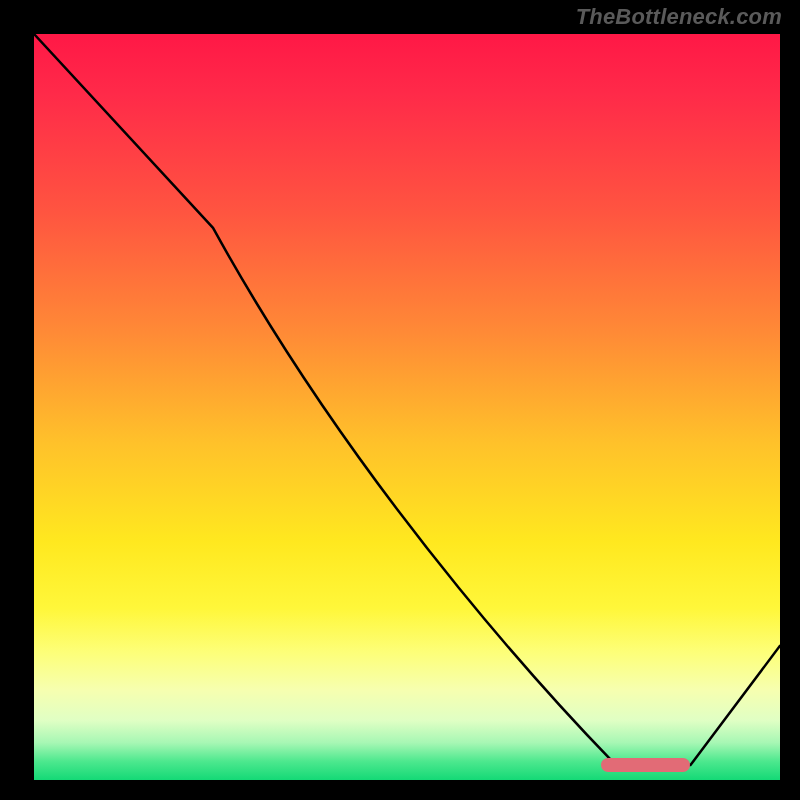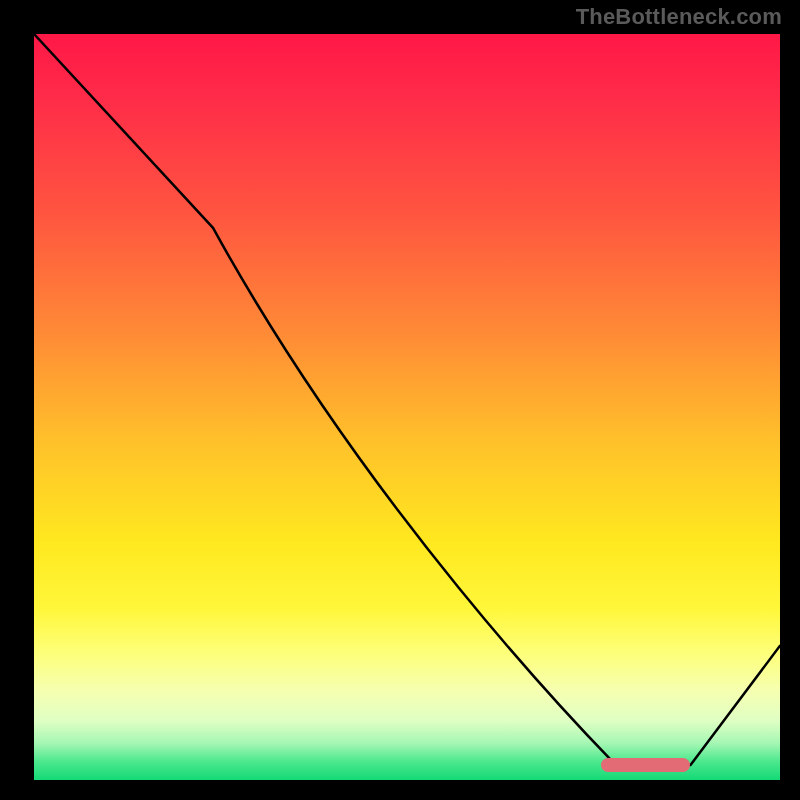--- a/index.html
+++ b/index.html
@@ -9,20 +9,21 @@
     height: 800px;
     background: #000;
     font-family: Arial, Helvetica, sans-serif;
     overflow: hidden;
   }
   .frame {
     position: relative;
     width: 800px;
     height: 765px;
     background: #000;
+    font-style: italic;
   }
   .attribution {
     position: absolute;
     top: 4px;
     right: 18px;
     color: #5a5a5a;
     font-size: 22px;
     font-weight: 600;
     letter-spacing: 0.2px;
   }

